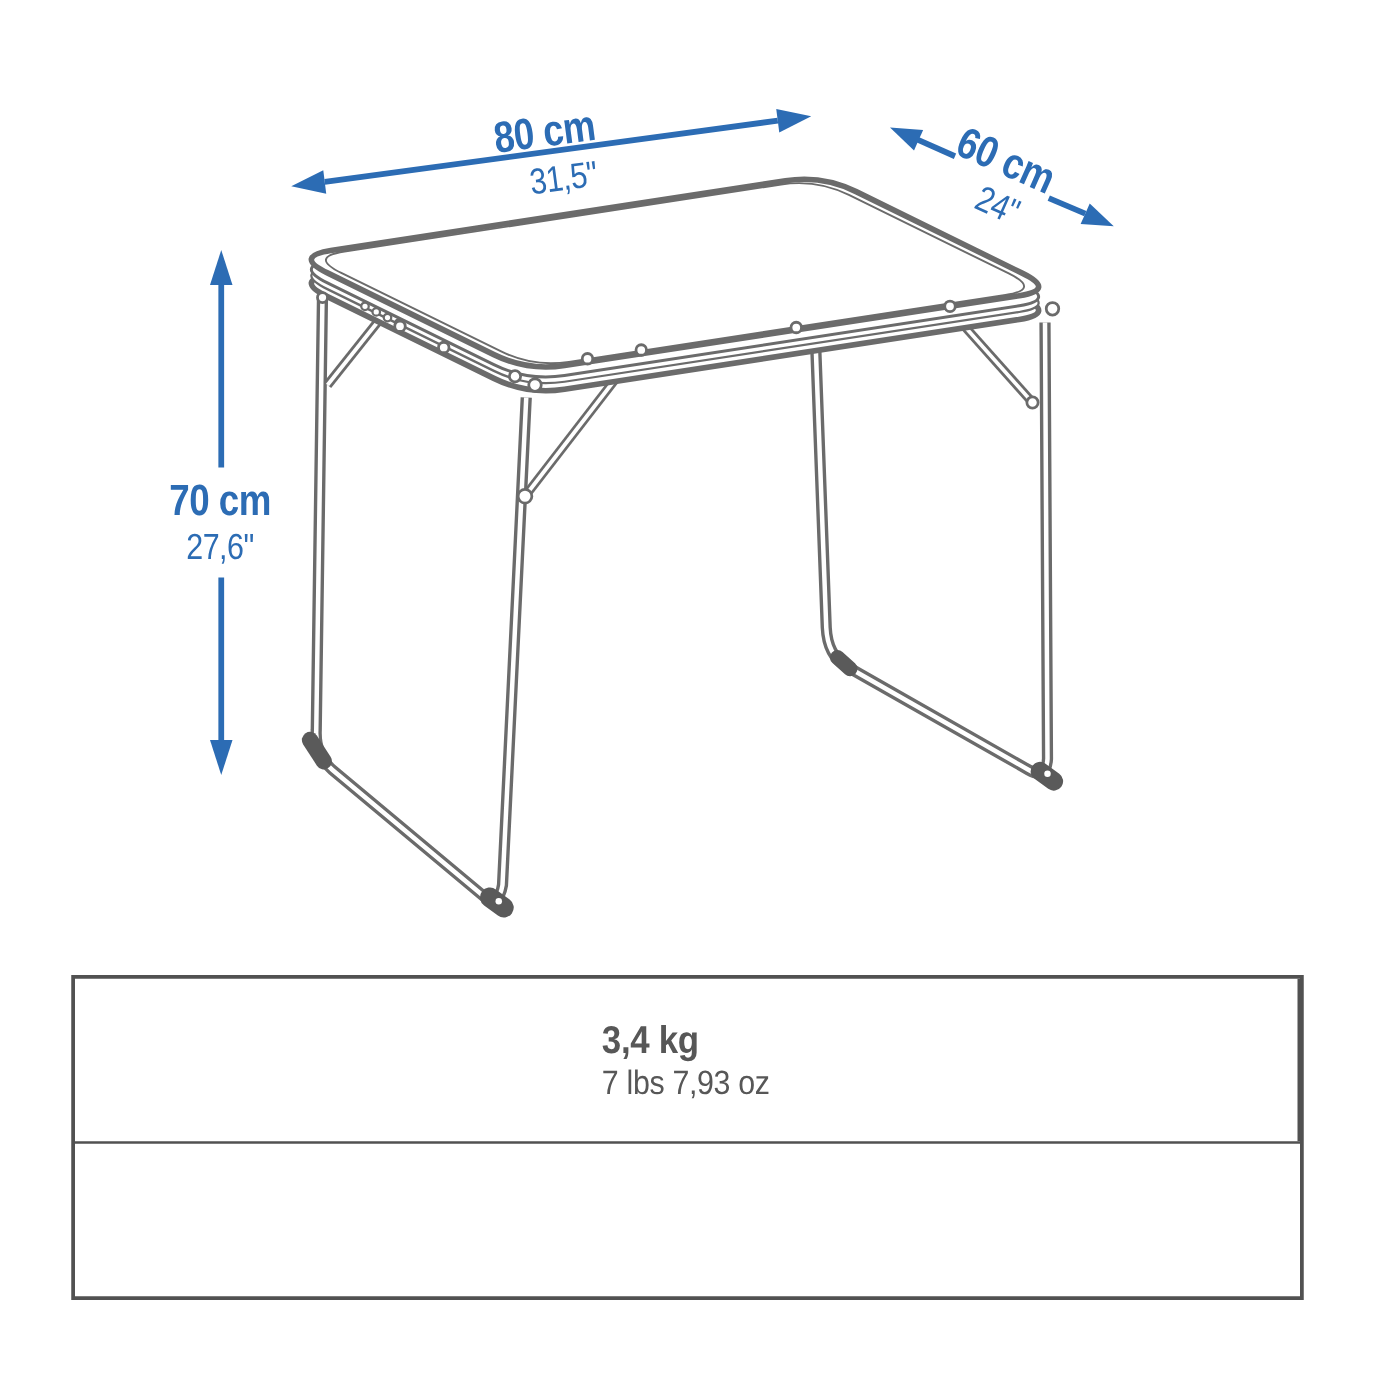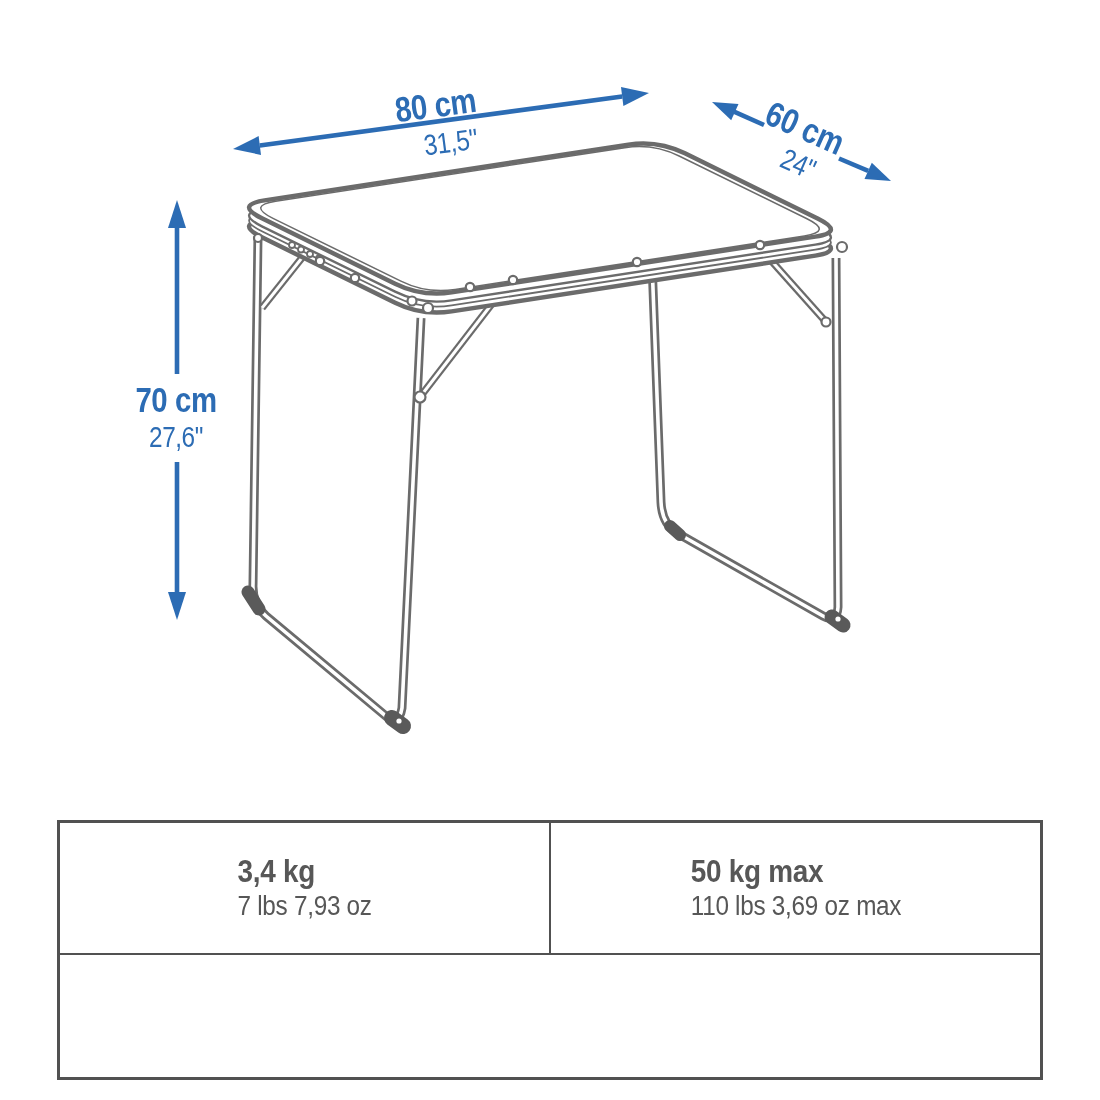--- a/index.html
+++ b/index.html
@@ -27,21 +27,20 @@
   .arrow-head{fill:#2c6cb4;}
   .dim{fill:#2c6cb4;}
   .dim-bold{font-weight:700;font-size:35px;letter-spacing:-0.5px;}
   .dim-reg{font-weight:400;font-size:29px;letter-spacing:-0.5px;}
 
   
   .spec-table{
     position:absolute;left:57px;top:780px;width:986px;height:260px;
     border:3px solid #515151;box-sizing:border-box;display:flex;flex-direction:column;
     color:#575757;
-    margin-top:40px;
   }
   .spec-row-top{flex:0 0 130px;display:flex;border-bottom:2px solid #515151;}
   .spec-row-bottom{flex:1;display:flex;}
   .spec-cell{flex:1;display:flex;align-items:center;justify-content:center;}
   .spec-cell.divided{border-right:2px solid #515151;}
   .cell-inner{text-align:left;transform:scaleX(0.9);}
   .metric{font-size:31px;font-weight:700;line-height:1.2;letter-spacing:-0.3px;}
   .imperial{font-size:27px;font-weight:400;line-height:1.2;letter-spacing:-0.3px;}
 </style>
 </head>
@@ -134,22 +133,16 @@
   </svg>
 
   <div class="spec-table">
     <div class="spec-row-top">
       <div class="spec-cell divided">
         <div class="cell-inner">
           <div class="metric">3,4 kg</div>
           <div class="imperial">7 lbs 7,93 oz</div>
         </div>
       </div>
-      <div class="spec-cell">
-        <div class="cell-inner">
-          <div class="metric">50 kg max</div>
-          <div class="imperial">110 lbs 3,69 oz max</div>
-        </div>
-      </div>
     </div>
   </div>
 
 </div>
 
 </body></html>

